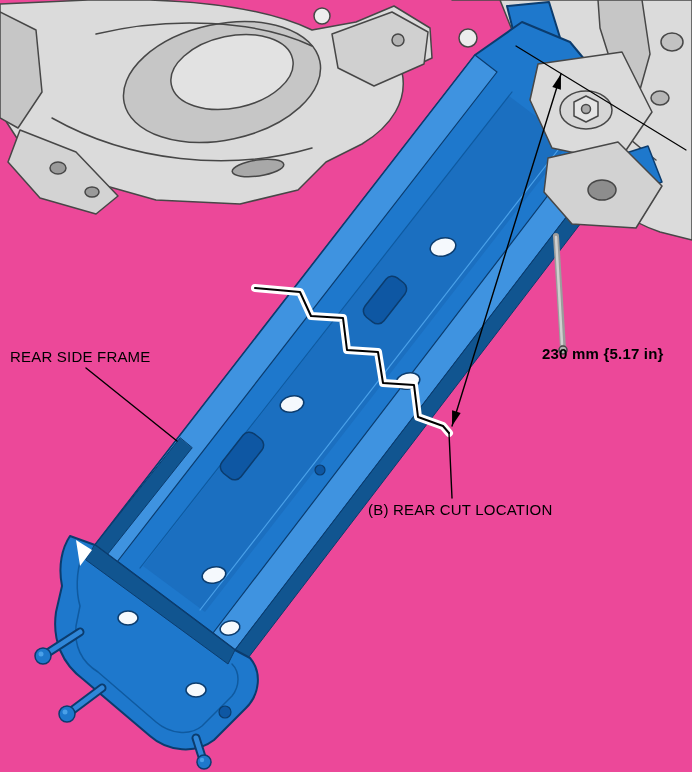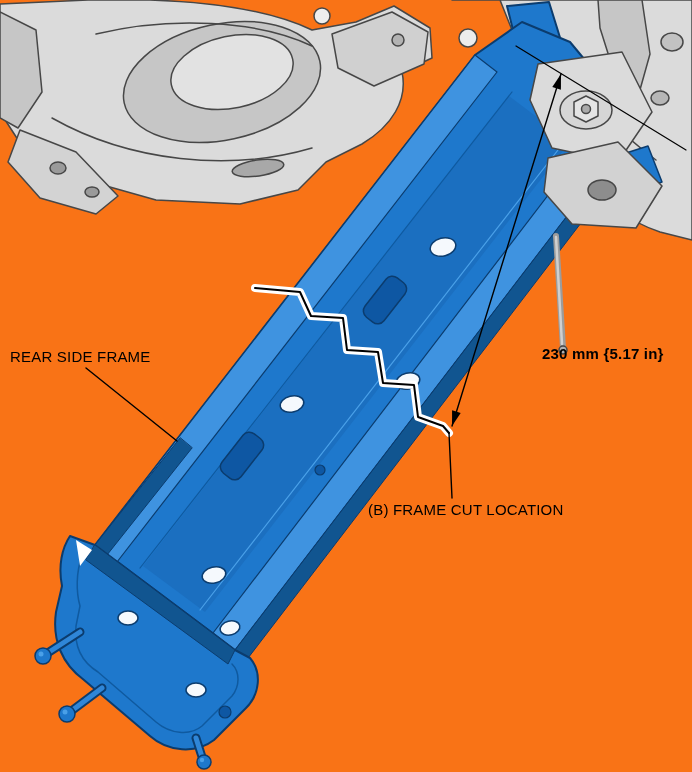--- a/index.html
+++ b/index.html
@@ -1,19 +1,19 @@
 <!DOCTYPE html>
 <html style="--frame-blue: #1e78cc; --frame-blue-light: #3f93e0; --frame-blue-dark: #115590; --frame-outline: #0b3c6e; --body-gray: #dbdbdb; --body-gray-mid: #c6c6c6; --outline-gray: #474747; --annotation-black: #000000;"><head>
 <meta charset="utf-8">
 <style>
   html,body{margin:0;padding:0;background:#fff;}
   .canvas{
     position:relative;
     width:692px;height:772px;
-    background:#f97316;
+    background:#ec4899;
     font-family:"Liberation Sans", sans-serif;
     overflow:hidden;
   }
   .artwork{position:absolute;inset:0;width:692px;height:772px;}
   .label{
     position:absolute;
     font-size:15px;
     color:#000;
     white-space:nowrap;
     letter-spacing:.2px;
@@ -156,17 +156,17 @@
 
       <line stroke-width="1.2" x1="516" y1="46" x2="686" y2="150"></line>
       <line x1="561" y1="74" x2="452" y2="426"></line>
       <polygon fill="#000" stroke="none" points="561,74 560.9,89.7 552.3,87"></polygon>
       <polygon fill="#000" stroke="none" points="452,426 460.7,413 452.1,410.3"></polygon>
     </g>
   </svg>
 
   <div class="label" style="left:10px;top:349px;">REAR SIDE FRAME</div>
 
-  <div class="label" style="left:368px;top:502px;">(B) FRAME CUT LOCATION</div>
+  <div class="label" style="left:368px;top:502px;">(B) REAR CUT LOCATION</div>
 
   <div class="label dim" style="left:542px;top:346px;">230 mm {5.17 in}</div>
 
 </div>
 
 </body></html>

